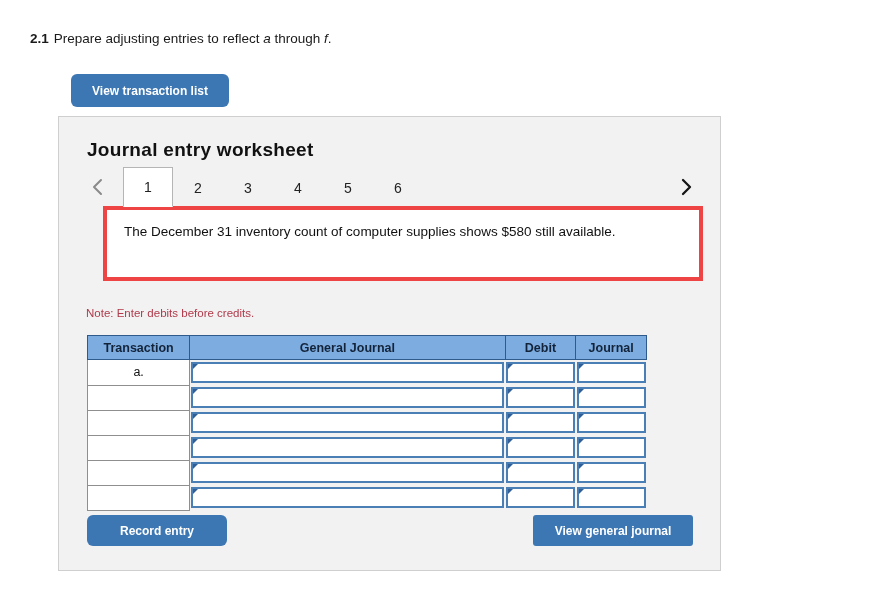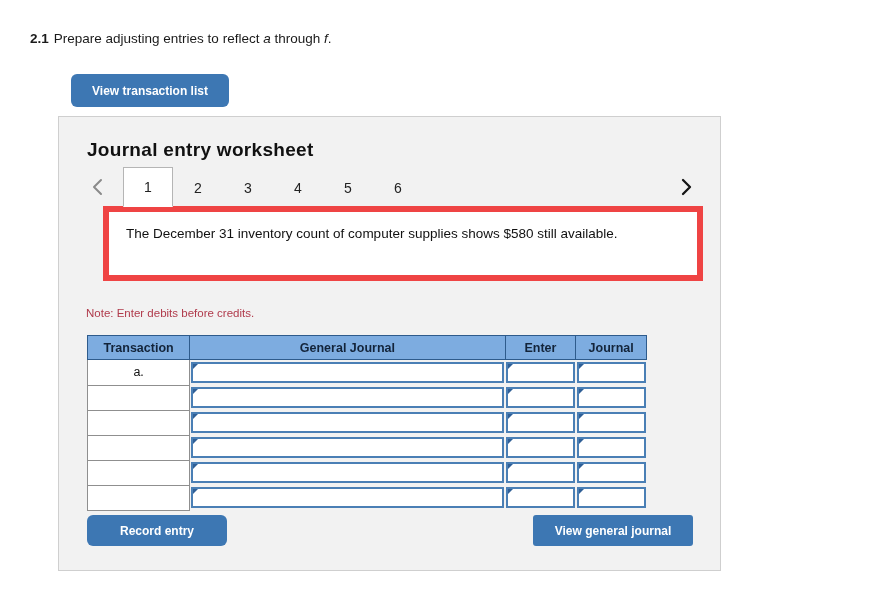--- a/index.html
+++ b/index.html
@@ -139,21 +139,21 @@
   }
 
   
   .prompt-box {
     position: absolute;
     left: 44px;
     top: 89px;
     width: 600px;
     height: 75px;
     background: #ffffff;
-    border: 6px solid #ef4444;
+    border: 4px solid #ef4444;
     box-sizing: border-box;
     z-index: 1;
   }
   .prompt-text {
     position: absolute;
     left: 17px;
     top: 12px;
     right: 16px;
     font-size: 13.5px;
     line-height: 19px;
@@ -299,21 +299,21 @@
     <colgroup>
       <col class="col-trans">
       <col class="col-gj">
       <col class="col-debit">
       <col class="col-credit">
     </colgroup>
     <thead>
       <tr>
         <th>Transaction</th>
         <th>General Journal</th>
-        <th>Enter</th>
+        <th>Debit</th>
         <th>Journal</th>
       </tr>
     </thead>
     <tbody>
       <tr>
         <td class="cell-trans">a.</td>
         <td class="cell-input">
           <div class="inputbox"><span class="tri"></span><span></span></div>
         </td>
         <td class="cell-input">

